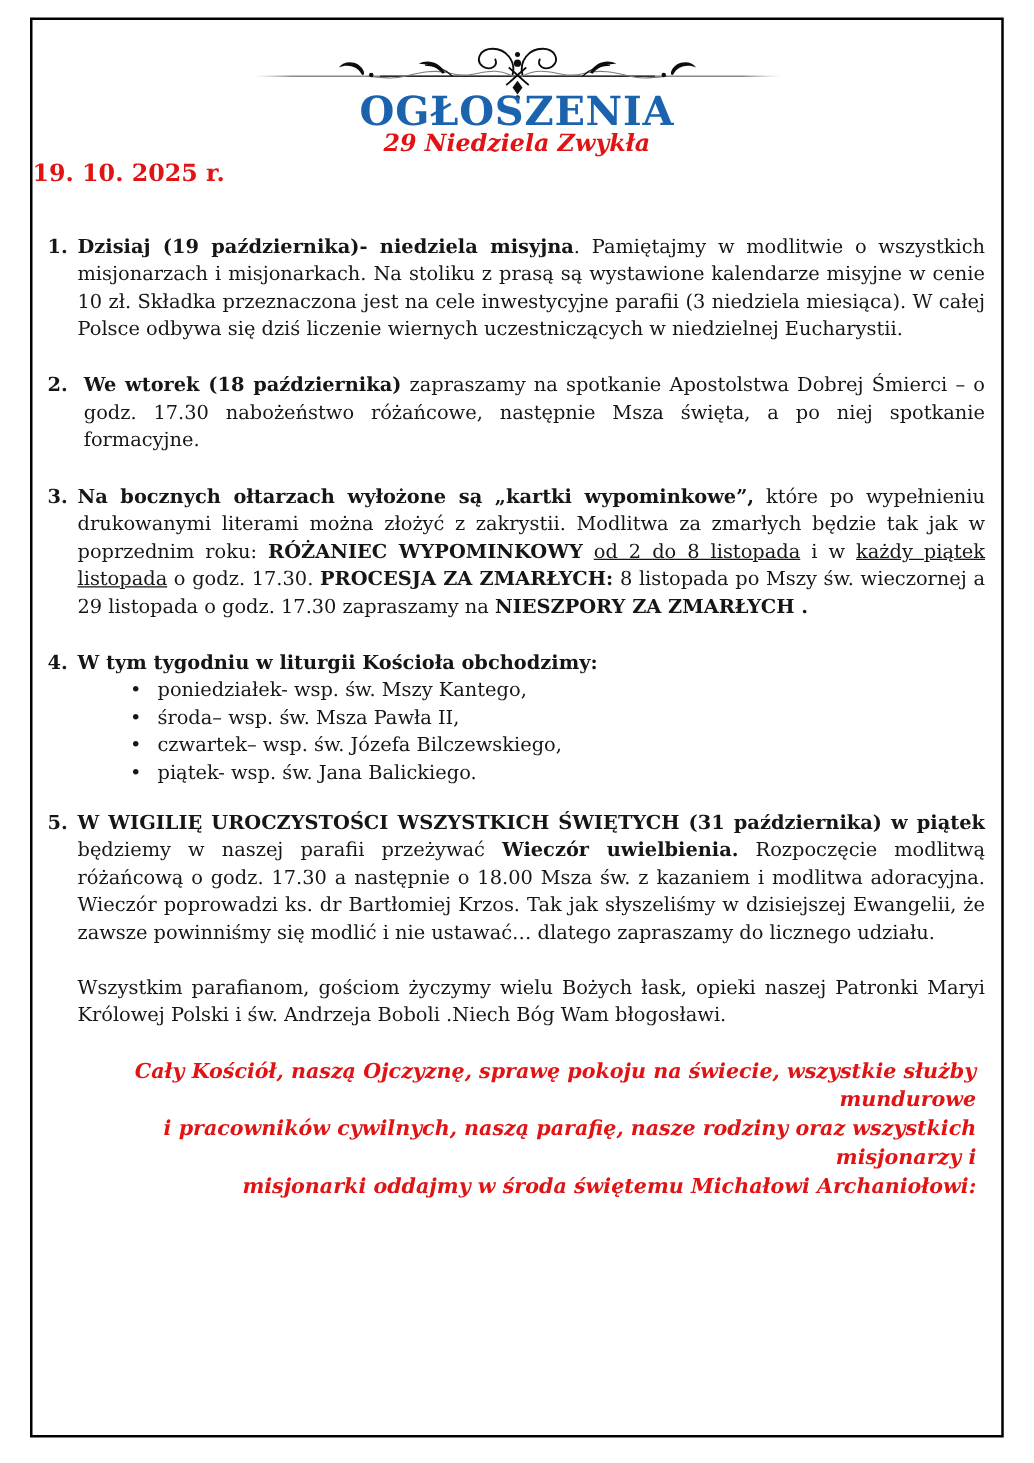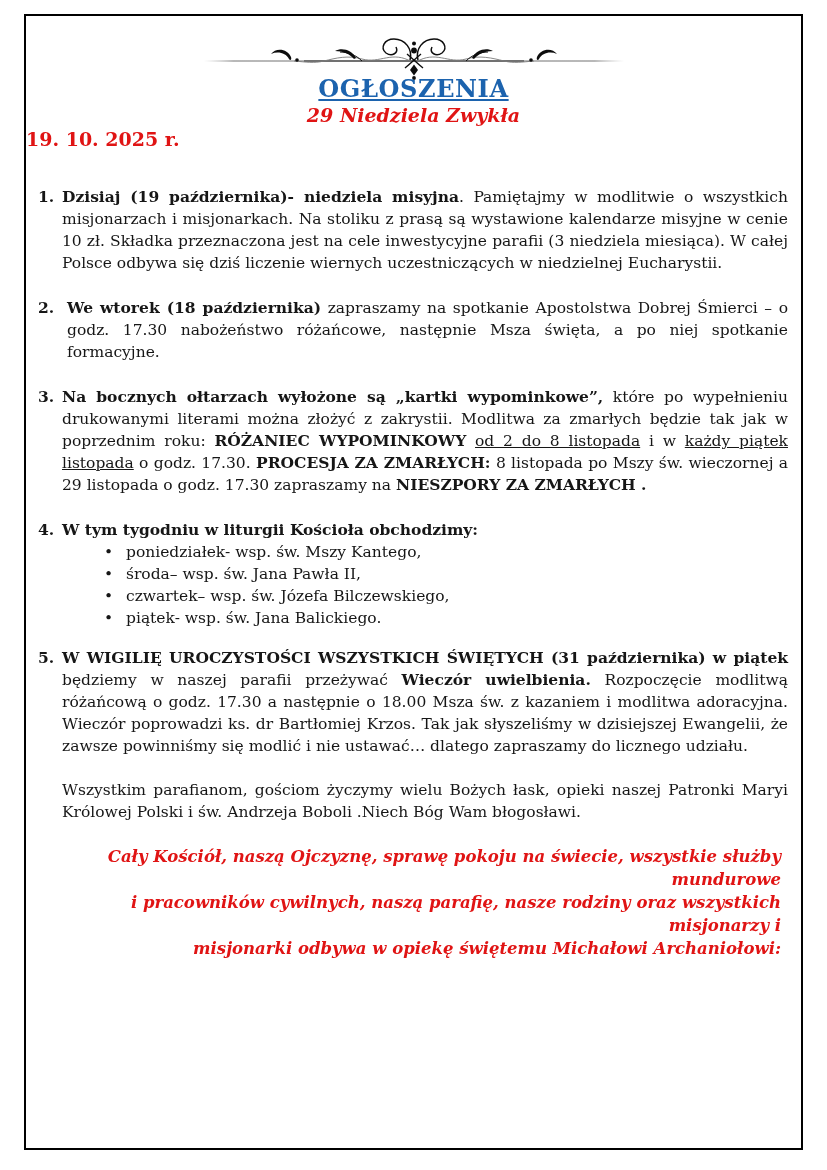--- a/index.html
+++ b/index.html
@@ -22,25 +22,24 @@
     left: 24px; top: 14px;
     width: 779px; height: 1136px;
     border: 2px solid var(--border);
     overflow: hidden;
     background: #ffffff;
   }
   .ornament { display: block; margin: 18px auto 0 auto; }
   .title {
     text-align: center;
     margin-top: -5px;
-    font-size: 24px; font-weight: bold;
+    font-size: 32px; font-weight: bold;
     letter-spacing: 0.6px;
     line-height: 28px;
     color: var(--blue);
-    text-decoration: underline;
   }
   .subtitle {
     text-align: center;
     margin-top: 2px;
     font-size: 19px; font-weight: bold;
     line-height: 21px;
     color: var(--red);
     font-style: italic;
   }
   .date {
@@ -140,21 +139,21 @@
       <span class="num">4.</span>
       <div class="body-text">
         <div><span class="b">W tym tygodniu w liturgii Kościoła obchodzimy:</span></div>
         <div>
           <div class="bullet">
             <span class="bullet-dot">•</span>
             <span class="bullet-text">poniedziałek- wsp. św. Mszy Kantego,</span>
           </div>
           <div class="bullet">
             <span class="bullet-dot">•</span>
-            <span class="bullet-text">środa– wsp. św. Jana Pawła II,</span>
+            <span class="bullet-text">środa– wsp. św. Msza Pawła II,</span>
           </div>
           <div class="bullet">
             <span class="bullet-dot">•</span>
             <span class="bullet-text">czwartek– wsp. św. Józefa Bilczewskiego,</span>
           </div>
           <div class="bullet">
             <span class="bullet-dot">•</span>
             <span class="bullet-text">piątek- wsp. św. Jana Balickiego.</span>
           </div>
         </div>
@@ -166,16 +165,16 @@
       <div class="body-text"><span class="b">W WIGILIĘ UROCZYSTOŚCI WSZYSTKICH ŚWIĘTYCH (31 października) w piątek</span><span> będziemy w naszej parafii przeżywać </span><span class="b">Wieczór uwielbienia.</span><span> Rozpoczęcie modlitwą różańcową o godz. 17.30 a następnie o 18.00 Msza św. z kazaniem i modlitwa adoracyjna. Wieczór poprowadzi ks. dr Bartłomiej Krzos. Tak jak słyszeliśmy w dzisiejszej Ewangelii, </span><span class="i">że zawsze powinniśmy się modlić i nie ustawać…</span><span> dlatego zapraszamy do licznego udziału.</span></div>
     </div>
 
   </div>
 
   <div class="closing">Wszystkim parafianom, gościom życzymy wielu Bożych łask, opieki naszej Patronki Maryi Królowej Polski i św. Andrzeja Boboli .Niech Bóg Wam błogosławi.</div>
 
   <div class="dedication">
     <div>Cały Kościół, naszą Ojczyznę, sprawę pokoju na świecie, wszystkie służby mundurowe</div>
     <div>i pracowników cywilnych, naszą parafię, nasze rodziny oraz wszystkich misjonarzy i</div>
-    <div>misjonarki odbywa w opiekę świętemu Michałowi Archaniołowi:</div>
+    <div>misjonarki oddajmy w środa świętemu Michałowi Archaniołowi:</div>
   </div>
 
 </div>
 
 </body></html>

